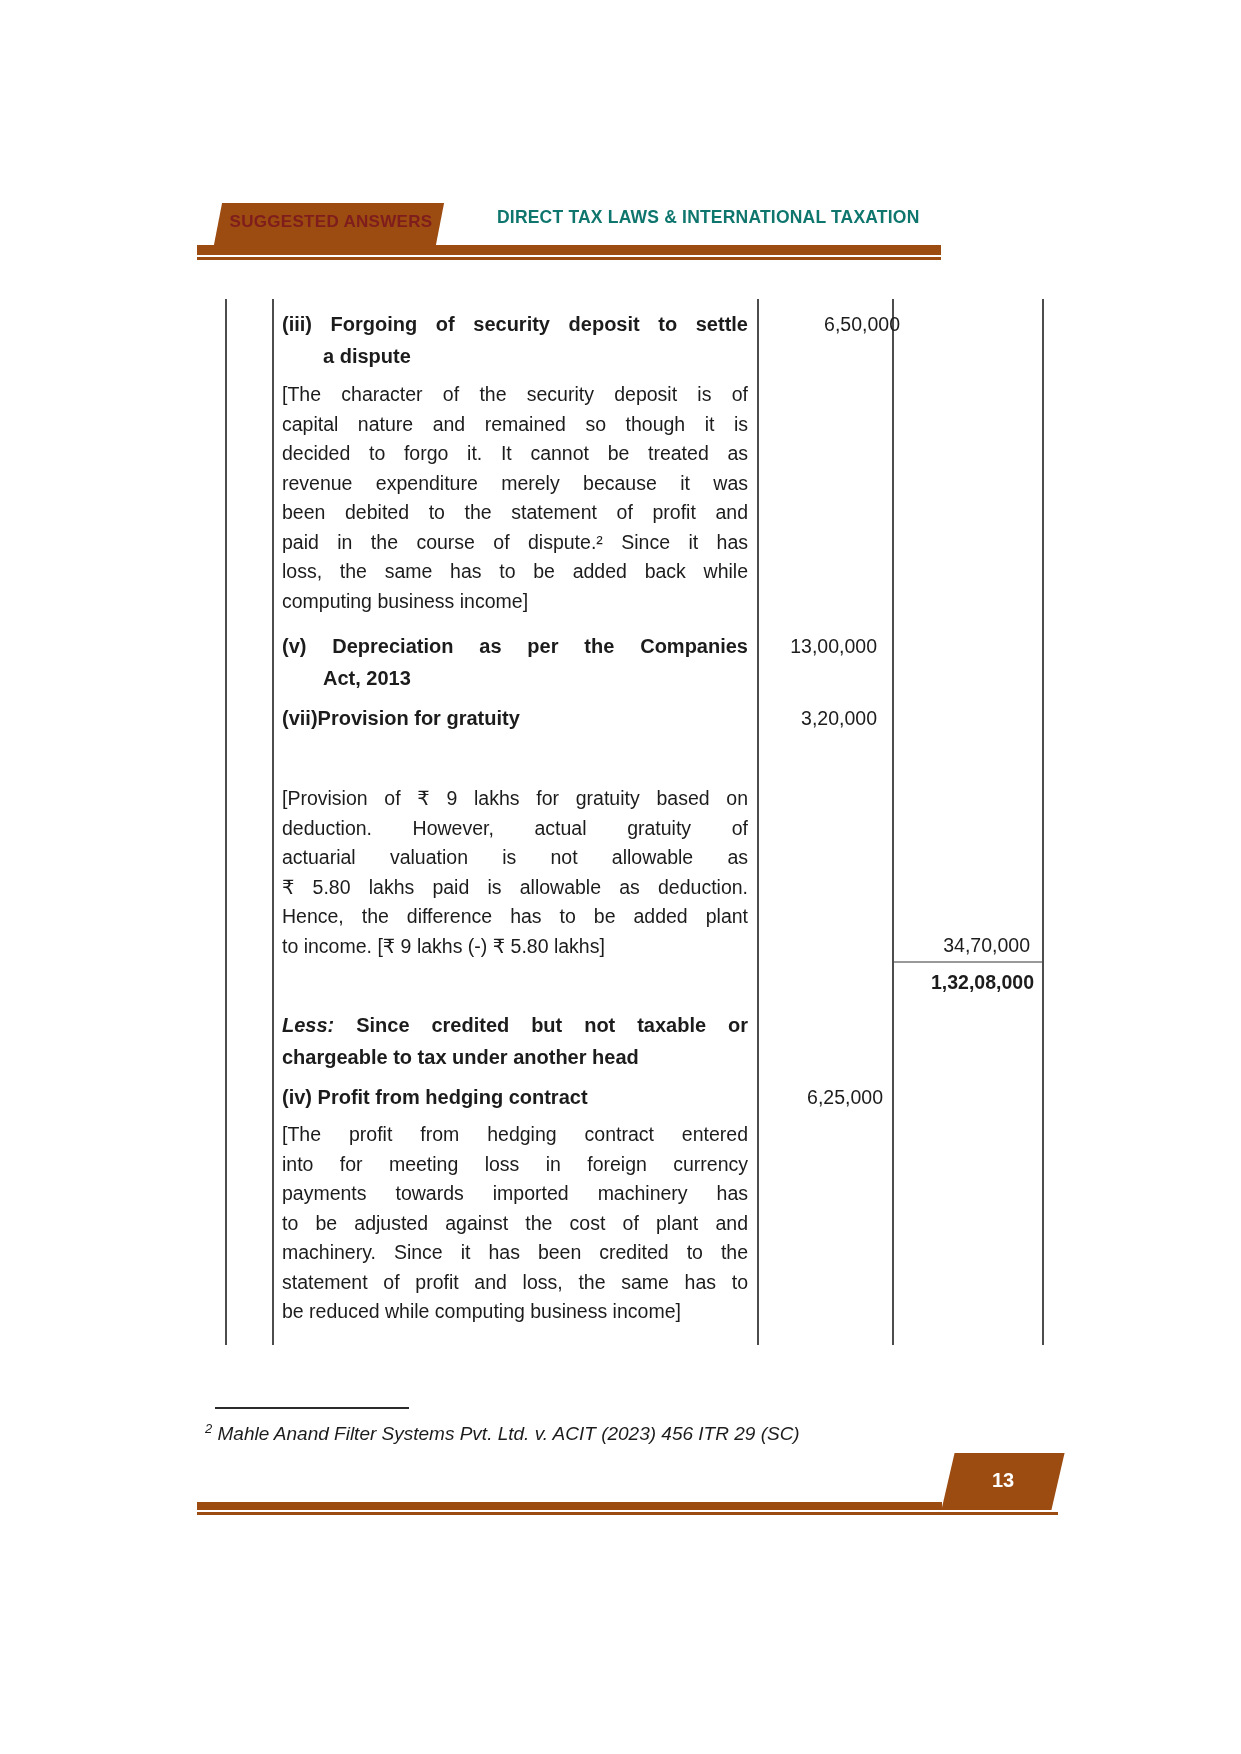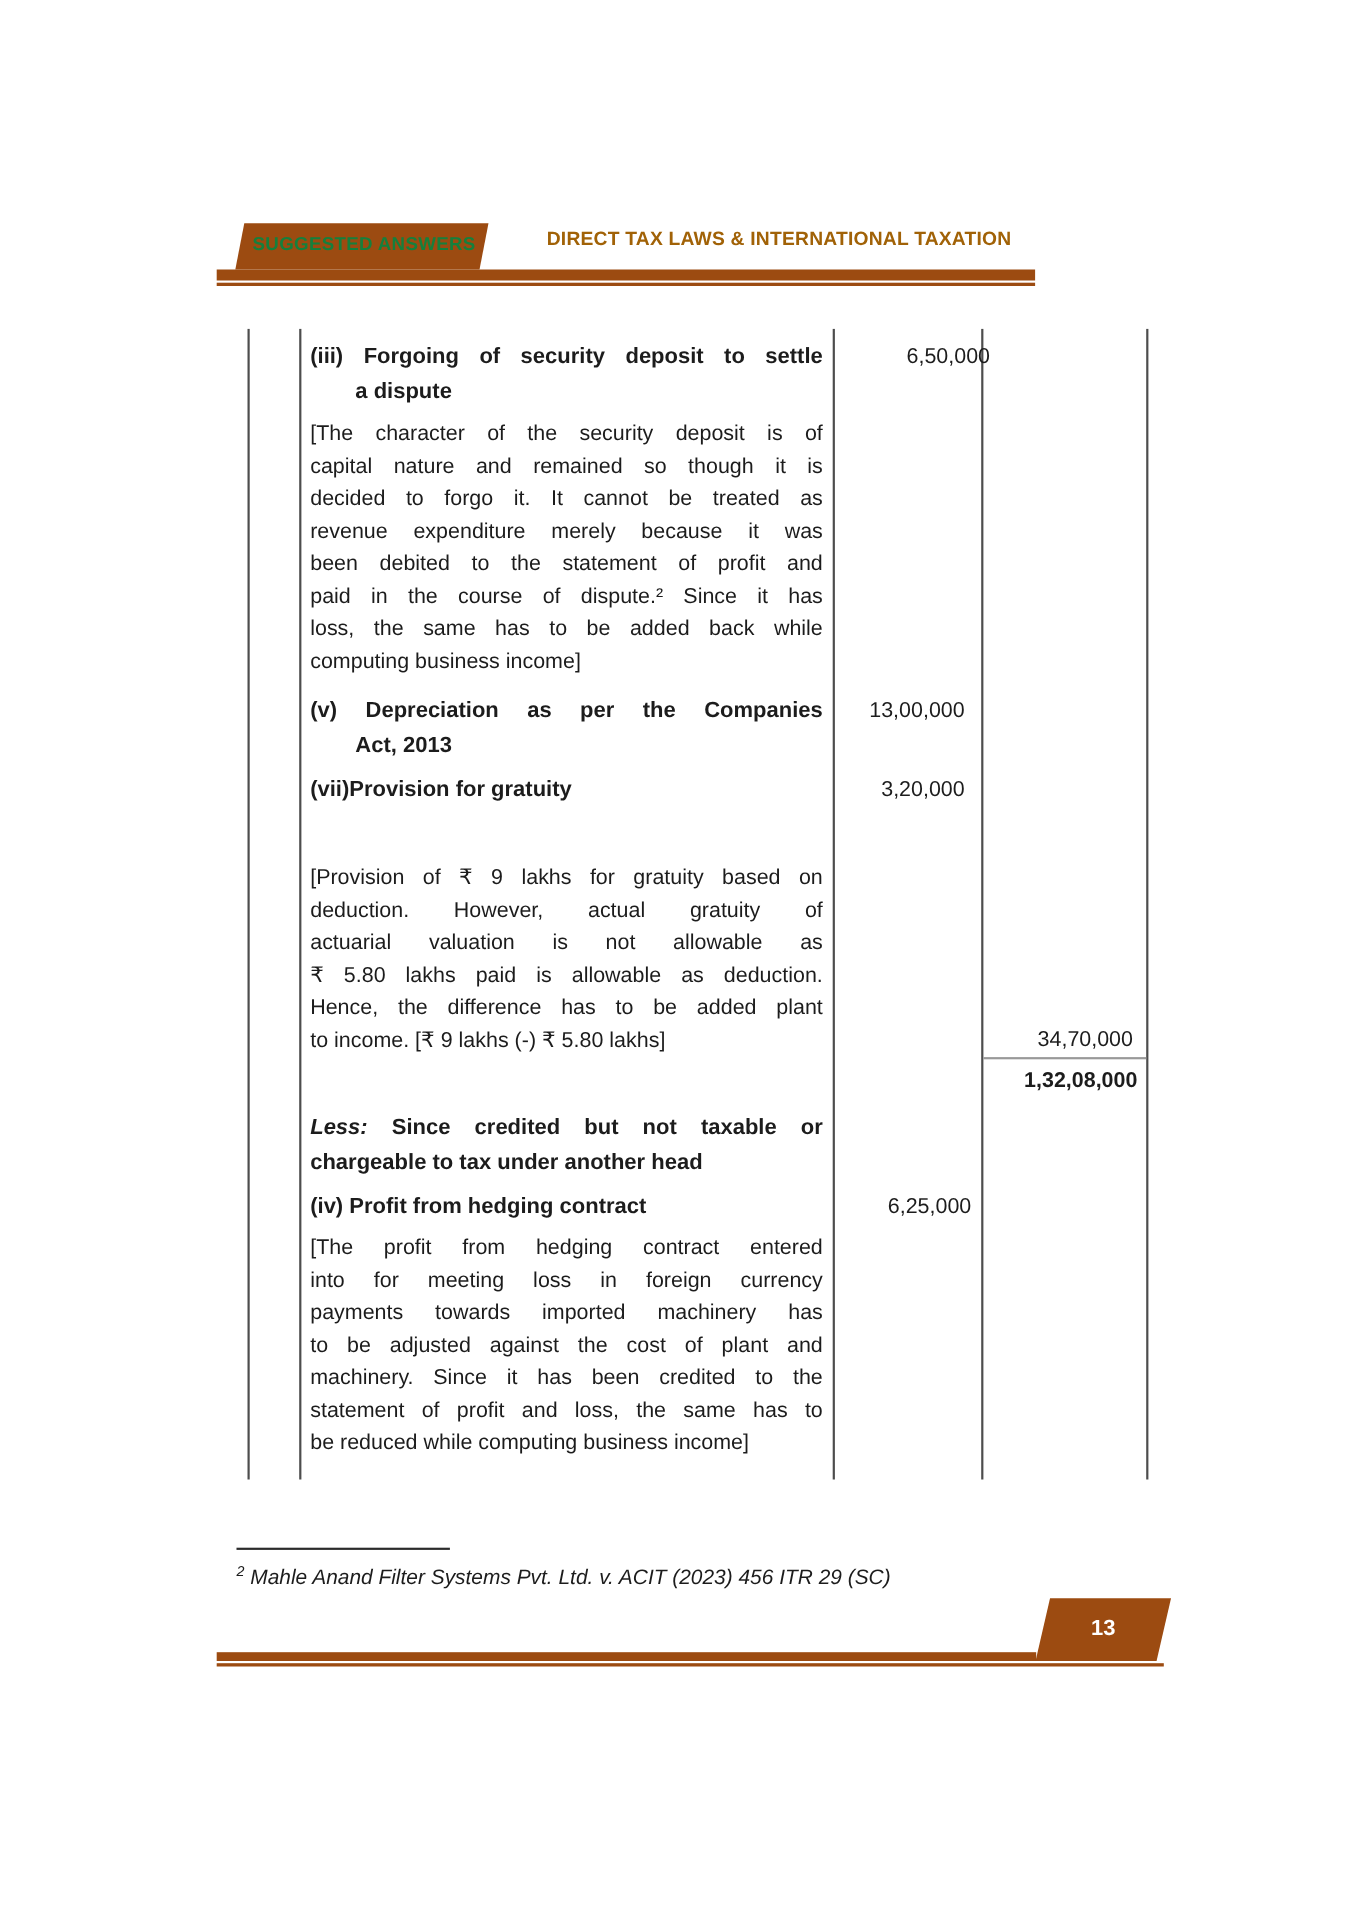--- a/index.html
+++ b/index.html
@@ -16,28 +16,28 @@
 
   
   .tab-bg {
     position: absolute;
     background: #9c4b11;
     transform: skewX(-11deg);
     transform-origin: center;
   }
   .tab-text {
     position: absolute;
-    color: #15803d;
+    color: #7f1d1d;
     font-weight: bold;
     text-align: center;
     letter-spacing: 0.3px;
   }
   .header-title {
     position: absolute;
-    color: #a16207;
+    color: #0f766e;
     font-weight: bold;
     font-size: 17.5px;
     letter-spacing: 0.2px;
     white-space: nowrap;
   }
   .rule { position: absolute; background: #9c4b11; }
 
   
   .vline { position: absolute; width: 2px; background: #4d4d4d; }
 
@@ -150,20 +150,20 @@
       <div class="jl">[The profit from hedging contract entered</div>
       <div class="jl">into for meeting loss in foreign currency</div>
       <div class="jl">payments towards imported machinery has</div>
       <div class="jl">to be adjusted against the cost of plant and</div>
       <div class="jl">machinery. Since it has been credited to the</div>
       <div class="jl">statement of profit and loss, the same has to</div>
       <div class="">be reduced while computing business income]</div>
     </div>
 
   <div class="fn-rule" style="left:215px; top:1407px; width:194px;"></div>
-  <div class="footnote" style="left:215px; top:1421px;"><sup>2</sup> <span>Mahle Anand Filter Systems Pvt. Ltd. v. ACIT (2023) 456 ITR 29 (SC)</span></div>
+  <div class="footnote" style="left:205px; top:1421px;"><sup>2</sup> <span>Mahle Anand Filter Systems Pvt. Ltd. v. ACIT (2023) 456 ITR 29 (SC)</span></div>
 
   <div class="rule" style="left:197px; top:1502px; width:745px; height:8px;"></div>
   <div class="rule" style="left:197px; top:1512px; width:861px; height:3px;"></div>
   <div class="page-tab-bg" style="left:948px; top:1453px; width:110px; height:57px;"></div>
   <div class="page-tab-text" style="left:948px; top:1469px; width:110px;">13</div>
 
 </div>
 
 </body></html>

